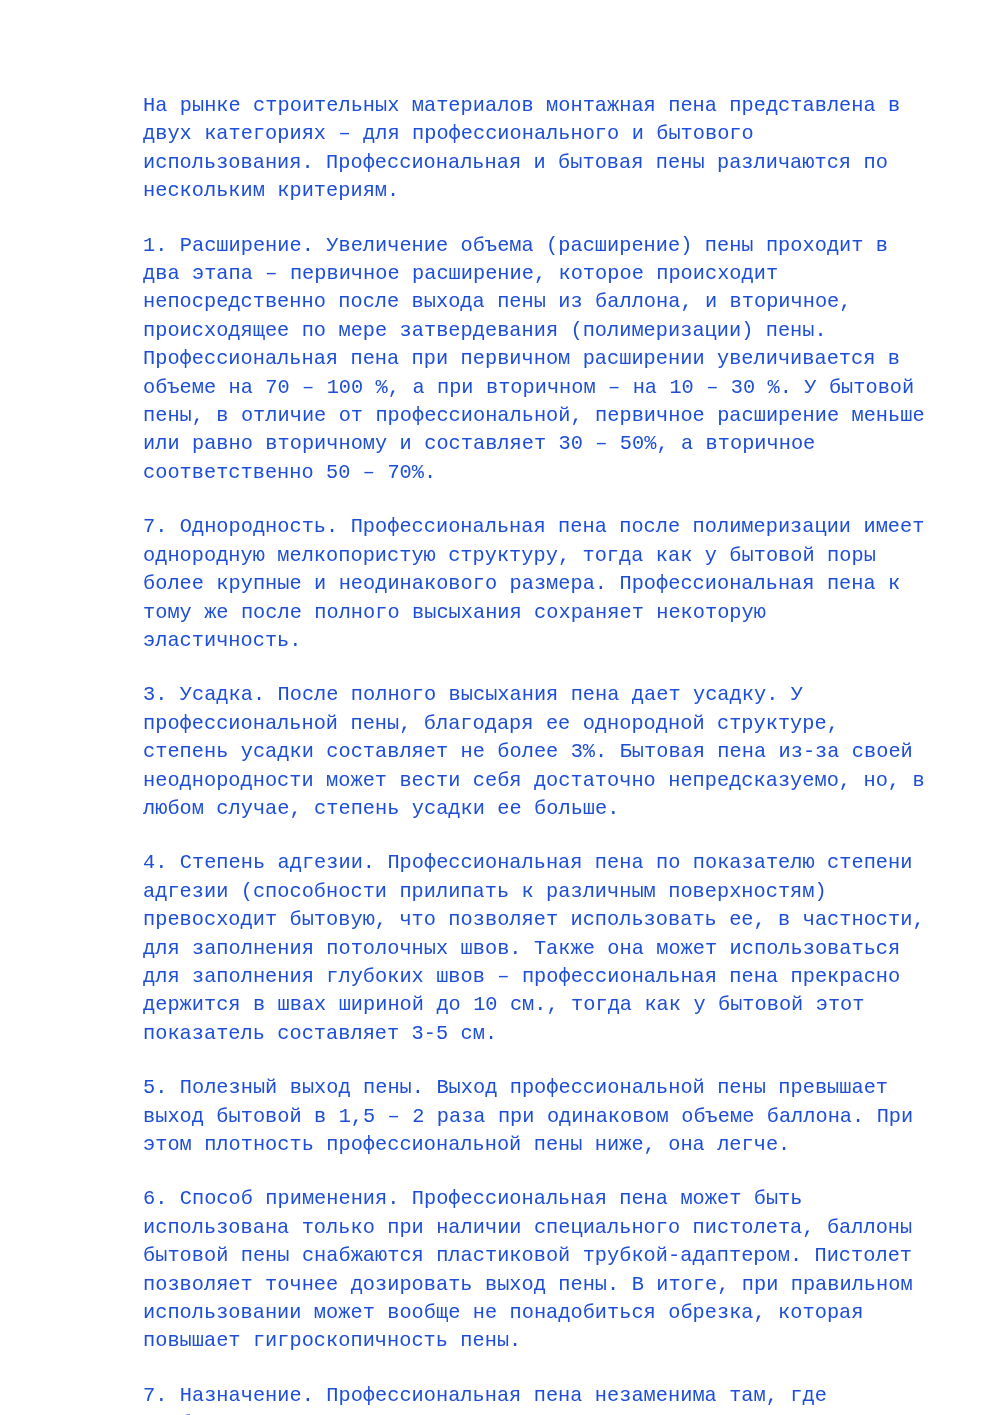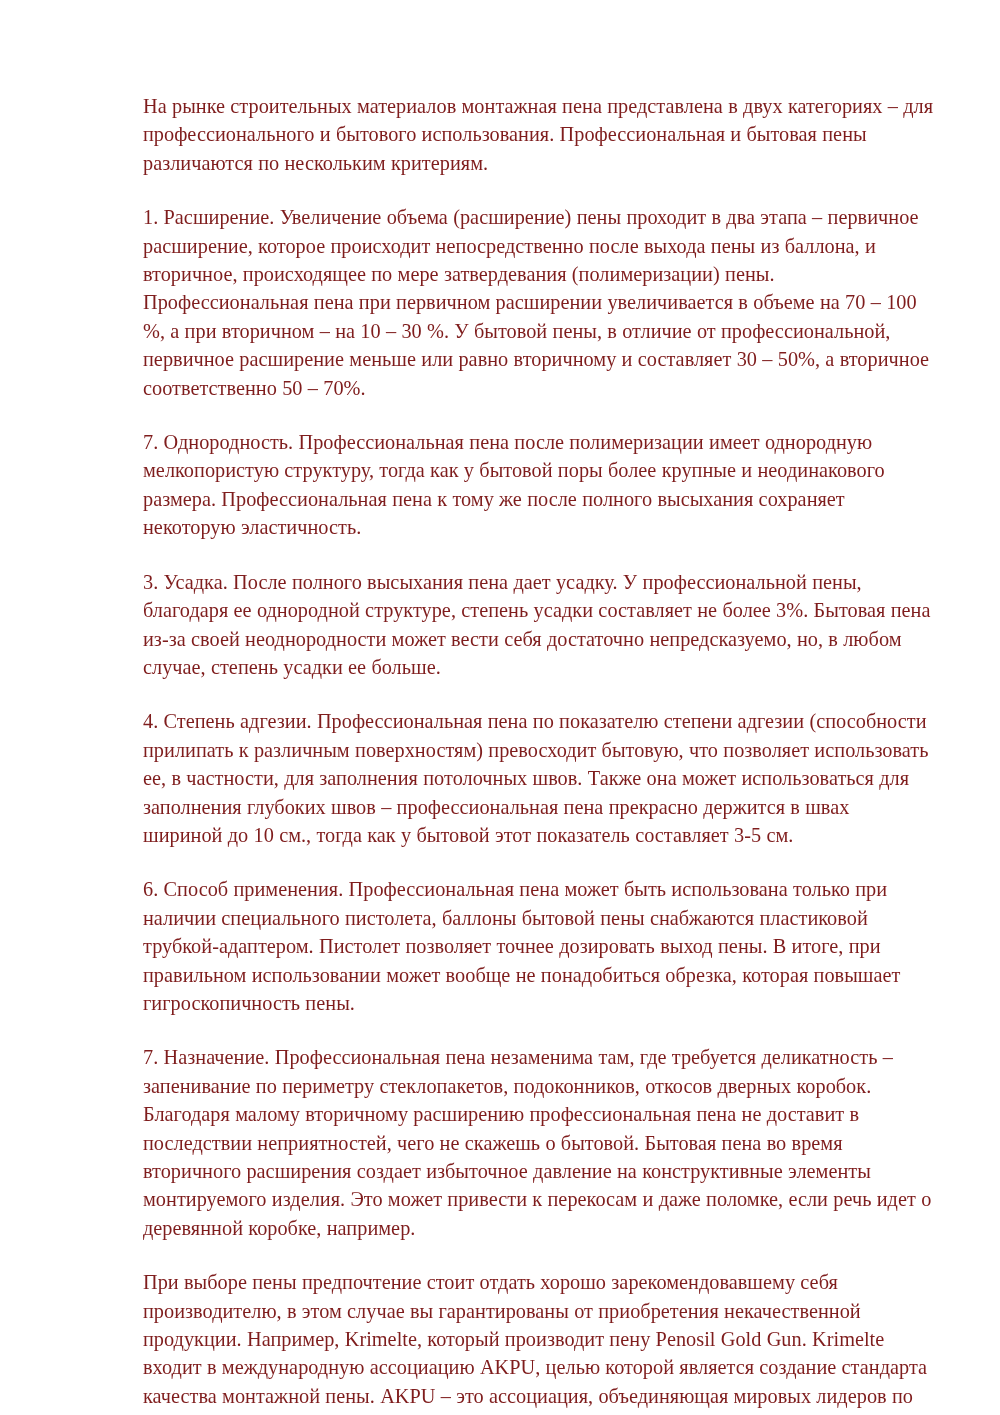--- a/index.html
+++ b/index.html
@@ -19,24 +19,24 @@
   }
 
   .text-column {
     position: absolute;
     left: 143px;
     top: 92px;
     width: 790px;
   }
 
   .para {
-    font-family: Liberation Serif, serif;
+    font-family: Liberation Mono, monospace;
     font-size: 20.3px;
     line-height: 28.4px;
-    color: #7f1d1d;
+    color: #1d4ed8;
     text-align: left;
     margin: 0 0 26px 0;
     white-space: pre-wrap;
     word-spacing: 0.2px;
     letter-spacing: 0.02px;
     -webkit-font-smoothing: antialiased;
   }
 
   .para:last-child {
     margin-bottom: 0;
@@ -51,20 +51,21 @@
     <p class="para">На рынке строительных материалов монтажная пена представлена в двух категориях – для профессионального и бытового использования. Профессиональная и бытовая пены различаются по нескольким критериям.</p>
 
     <p class="para">1. Расширение. Увеличение объема (расширение) пены проходит в два этапа – первичное расширение, которое происходит непосредственно после выхода пены из баллона, и вторичное, происходящее по мере затвердевания (полимеризации) пены. Профессиональная пена при первичном расширении увеличивается в объеме на 70 – 100 %, а при вторичном – на 10 – 30 %. У бытовой пены, в отличие от профессиональной, первичное расширение меньше или равно вторичному и составляет 30 – 50%, а вторичное соответственно 50 – 70%.</p>
 
     <p class="para">7. Однородность. Профессиональная пена после полимеризации имеет однородную мелкопористую структуру, тогда как у бытовой поры более крупные и неодинакового размера. Профессиональная пена к тому же после полного высыхания сохраняет некоторую эластичность.</p>
 
     <p class="para">3. Усадка. После полного высыхания пена дает усадку. У профессиональной пены, благодаря ее однородной структуре, степень усадки составляет не более 3%. Бытовая пена из-за своей неоднородности может вести себя достаточно непредсказуемо, но, в любом случае, степень усадки ее больше.</p>
 
     <p class="para">4. Степень адгезии. Профессиональная пена по показателю степени адгезии (способности прилипать к различным поверхностям) превосходит бытовую, что позволяет использовать ее, в частности, для заполнения потолочных швов. Также она может использоваться для заполнения глубоких швов – профессиональная пена прекрасно держится в швах шириной до 10 см., тогда как у бытовой этот показатель составляет 3-5 см.</p>
 
+    <p class="para">5. Полезный выход пены. Выход профессиональной пены превышает выход бытовой в 1,5 – 2 раза при одинаковом объеме баллона. При этом плотность профессиональной пены ниже, она легче.</p>
 
     <p class="para">6. Способ применения. Профессиональная пена может быть использована только при наличии специального пистолета, баллоны бытовой пены снабжаются пластиковой трубкой-адаптером. Пистолет позволяет точнее дозировать выход пены. В итоге, при правильном использовании может вообще не понадобиться обрезка, которая повышает гигроскопичность пены.</p>
 
     <p class="para">7. Назначение. Профессиональная пена незаменима там, где требуется деликатность – запенивание по периметру стеклопакетов, подоконников, откосов дверных коробок. Благодаря малому вторичному расширению профессиональная пена не доставит в последствии неприятностей, чего не скажешь о бытовой. Бытовая пена во время вторичного расширения создает избыточное давление на конструктивные элементы монтируемого изделия. Это может привести к перекосам и даже поломке, если речь идет о деревянной коробке, например.</p>
 
     <p class="para">При выборе пены предпочтение стоит отдать хорошо зарекомендовавшему себя производителю, в этом случае вы гарантированы от приобретения некачественной продукции. Например, Krimelte, который производит пену Penosil Gold Gun. Krimelte входит в международную ассоциацию AKPU, целью которой является создание стандарта качества монтажной пены. AKPU – это ассоциация, объединяющая мировых лидеров по производству пены, что уже говорит о качестве и достоинствах нашей продукции.</p>
 
   </div>
 </div>
 

